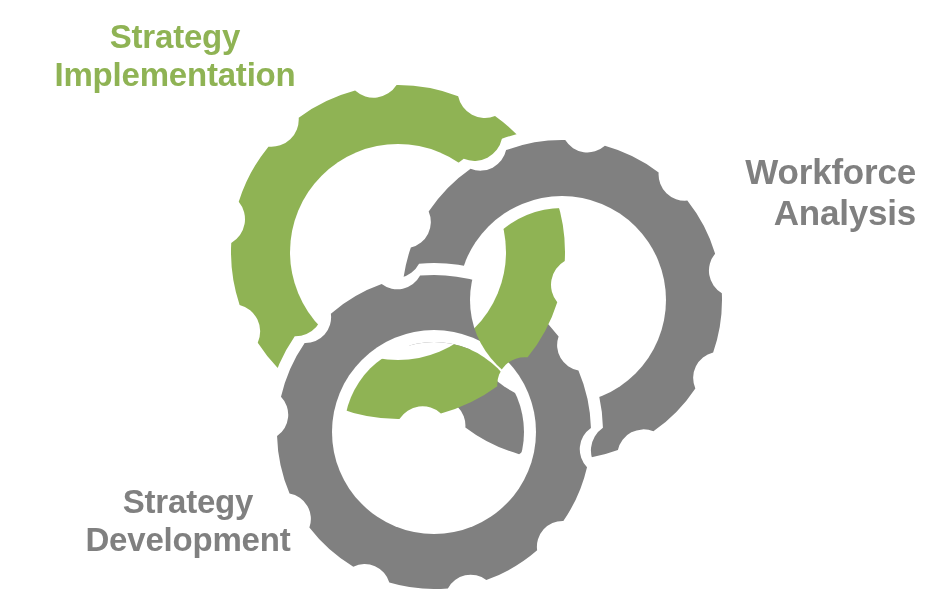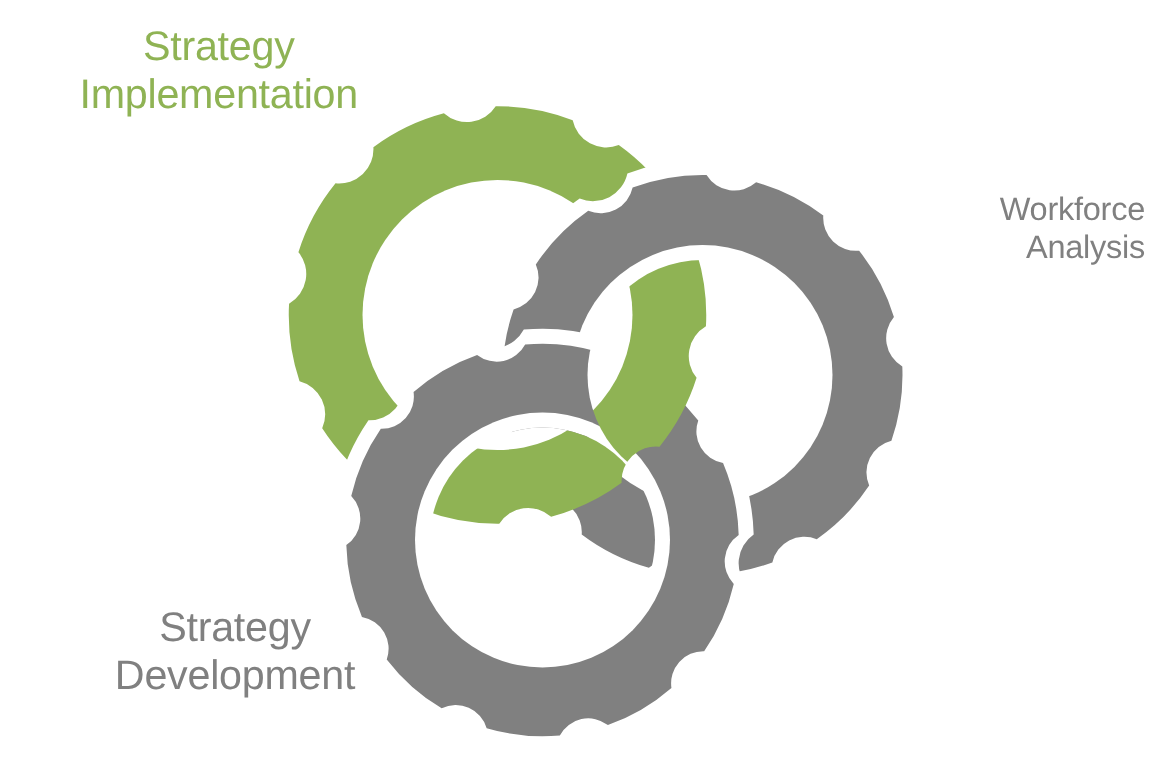--- a/index.html
+++ b/index.html
@@ -21,39 +21,39 @@
   }
   #gear-svg {
     position: absolute;
     left: 0;
     top: 0;
     width: 926px;
     height: 610px;
   }
   .label {
     position: absolute;
-    font-weight: normal;
+    font-weight: bold;
     line-height: 1.16;
     white-space: pre-line;
     letter-spacing: -0.2px;
   }
   #label-strategy-implementation {
     left: 10px;
     top: 18px;
     width: 330px;
     text-align: center;
     font-size: 33px;
     color: #8fb354;
   }
   #label-workforce-analysis {
     left: 690px;
     top: 152px;
     width: 226px;
     text-align: right;
-    font-size: 26px;
+    font-size: 35px;
     color: #808080;
   }
   #label-strategy-development {
     left: 40px;
     top: 483px;
     width: 296px;
     text-align: center;
     font-size: 33px;
     color: #808080;
   }

